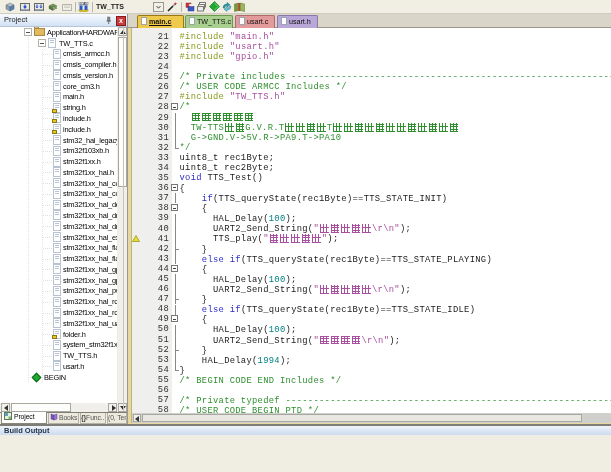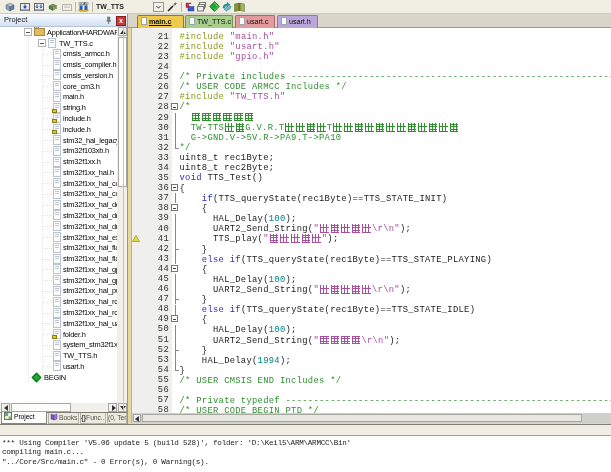--- a/index.html
+++ b/index.html
@@ -399,21 +399,21 @@
       HAL_Delay(<span class="d">100</span>);
       UART2_Send_String(<span class="s">"<i class="g"></i><i class="g"></i><i class="g"></i><i class="g"></i><i class="g"></i>\r\n"</span>);
     }
     <span class="k">else</span> <span class="k">if</span>(TTS_queryState(rec1Byte)==TTS_STATE_IDLE)
     {
       HAL_Delay(<span class="d">100</span>);
       UART2_Send_String(<span class="s">"<i class="g"></i><i class="g"></i><i class="g"></i><i class="g"></i>\r\n"</span>);
     }
     HAL_Delay(<span class="d">1994</span>);
 }
-<span class="c">/* USER CMSIS END Includes */</span>
+<span class="c">/* BEGIN CODE END Includes */</span>
  
 <span class="c">/* Private typedef -----------------------------------------------------------*/</span>
 <span class="c">/* USER CODE BEGIN PTD */</span></div>
 <div class="vln" style="left:174.5px;top:112.6px;height:30.3px"></div>
 <div class="vln" style="left:174.5px;top:193.4px;height:10.1px"></div>
 <div class="vln" style="left:174.5px;top:213.6px;height:30.3px"></div>
 <div class="vln" style="left:174.5px;top:254.0px;height:10.1px"></div>
 <div class="vln" style="left:174.5px;top:274.2px;height:20.2px"></div>
 <div class="vln" style="left:174.5px;top:304.5px;height:10.1px"></div>
 <div class="vln" style="left:174.5px;top:324.7px;height:20.2px"></div>
@@ -436,15 +436,13 @@
 <div class="fold" style="left:171.0px;top:204.0px"></div>
 <div class="fold" style="left:171.0px;top:264.6px"></div>
 <div class="fold" style="left:171.0px;top:315.1px"></div>
 <div class="abs" style="left:132px;top:413px;width:479px;height:9.5px;background:#cfcfcb"></div>
 <div class="abs sbtn" style="left:132.5px;top:413.5px;width:8.5px;height:8.5px">
       <div class="ar lf"></div>
     </div>
 <div class="abs" style="left:142px;top:413.5px;width:440px;height:8.5px;background:#e8e7e2;border:1px solid #a9a8a0"></div>
 <div class="abs" style="left:127.5px;top:422.5px;width:483.5px;height:2.5px;background:#e5d79f"></div>
 <div class="abs" style="left:0px;top:423.5px;width:611px;height:1.5px;background:#7e7e76"></div>
-<div class="abs" id="buildout">*** Using Compiler 'V5.06 update 5 (build 528)', folder: 'D:\Keil5\ARM\ARMCC\Bin'
-compiling main.c...
-"../Core/Src/main.c" - 0 Error(s), 0 Warning(s).</div>
+<div class="abs" id="buildbar">Build Output</div>
 </div>
 </body></html>

